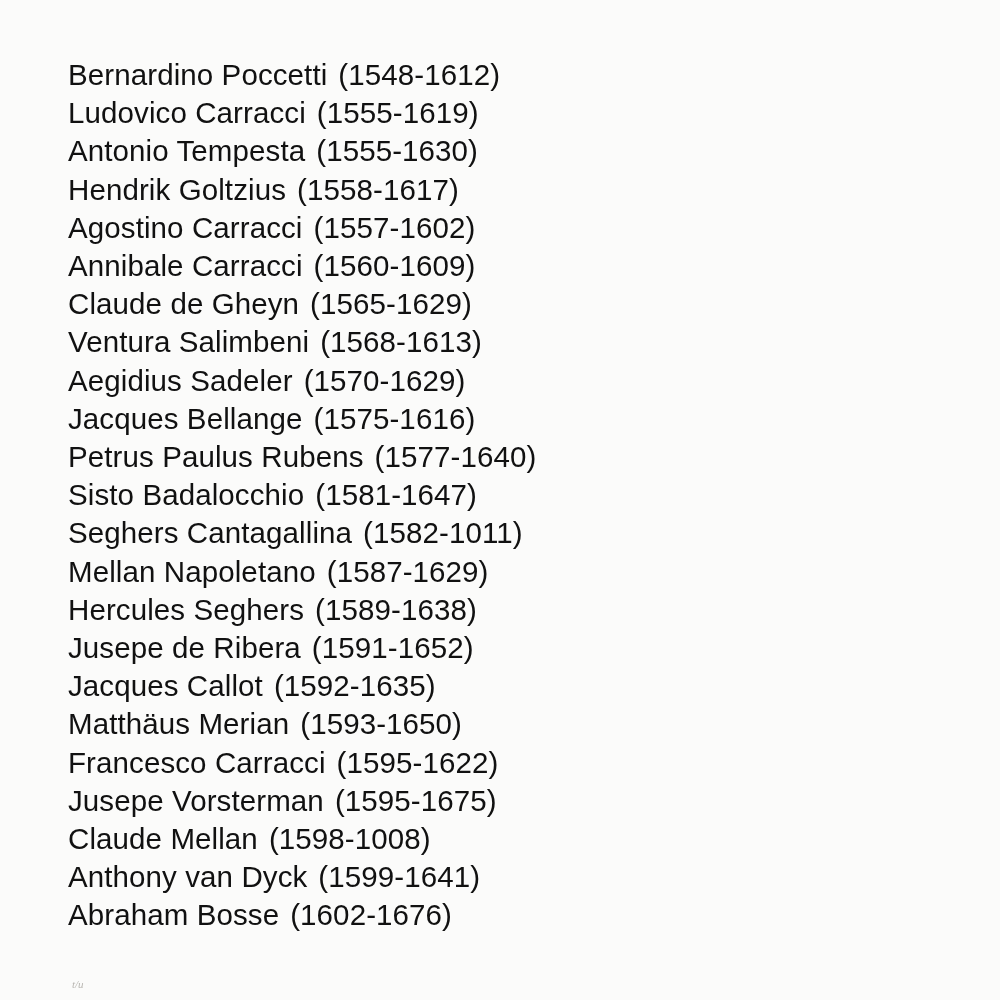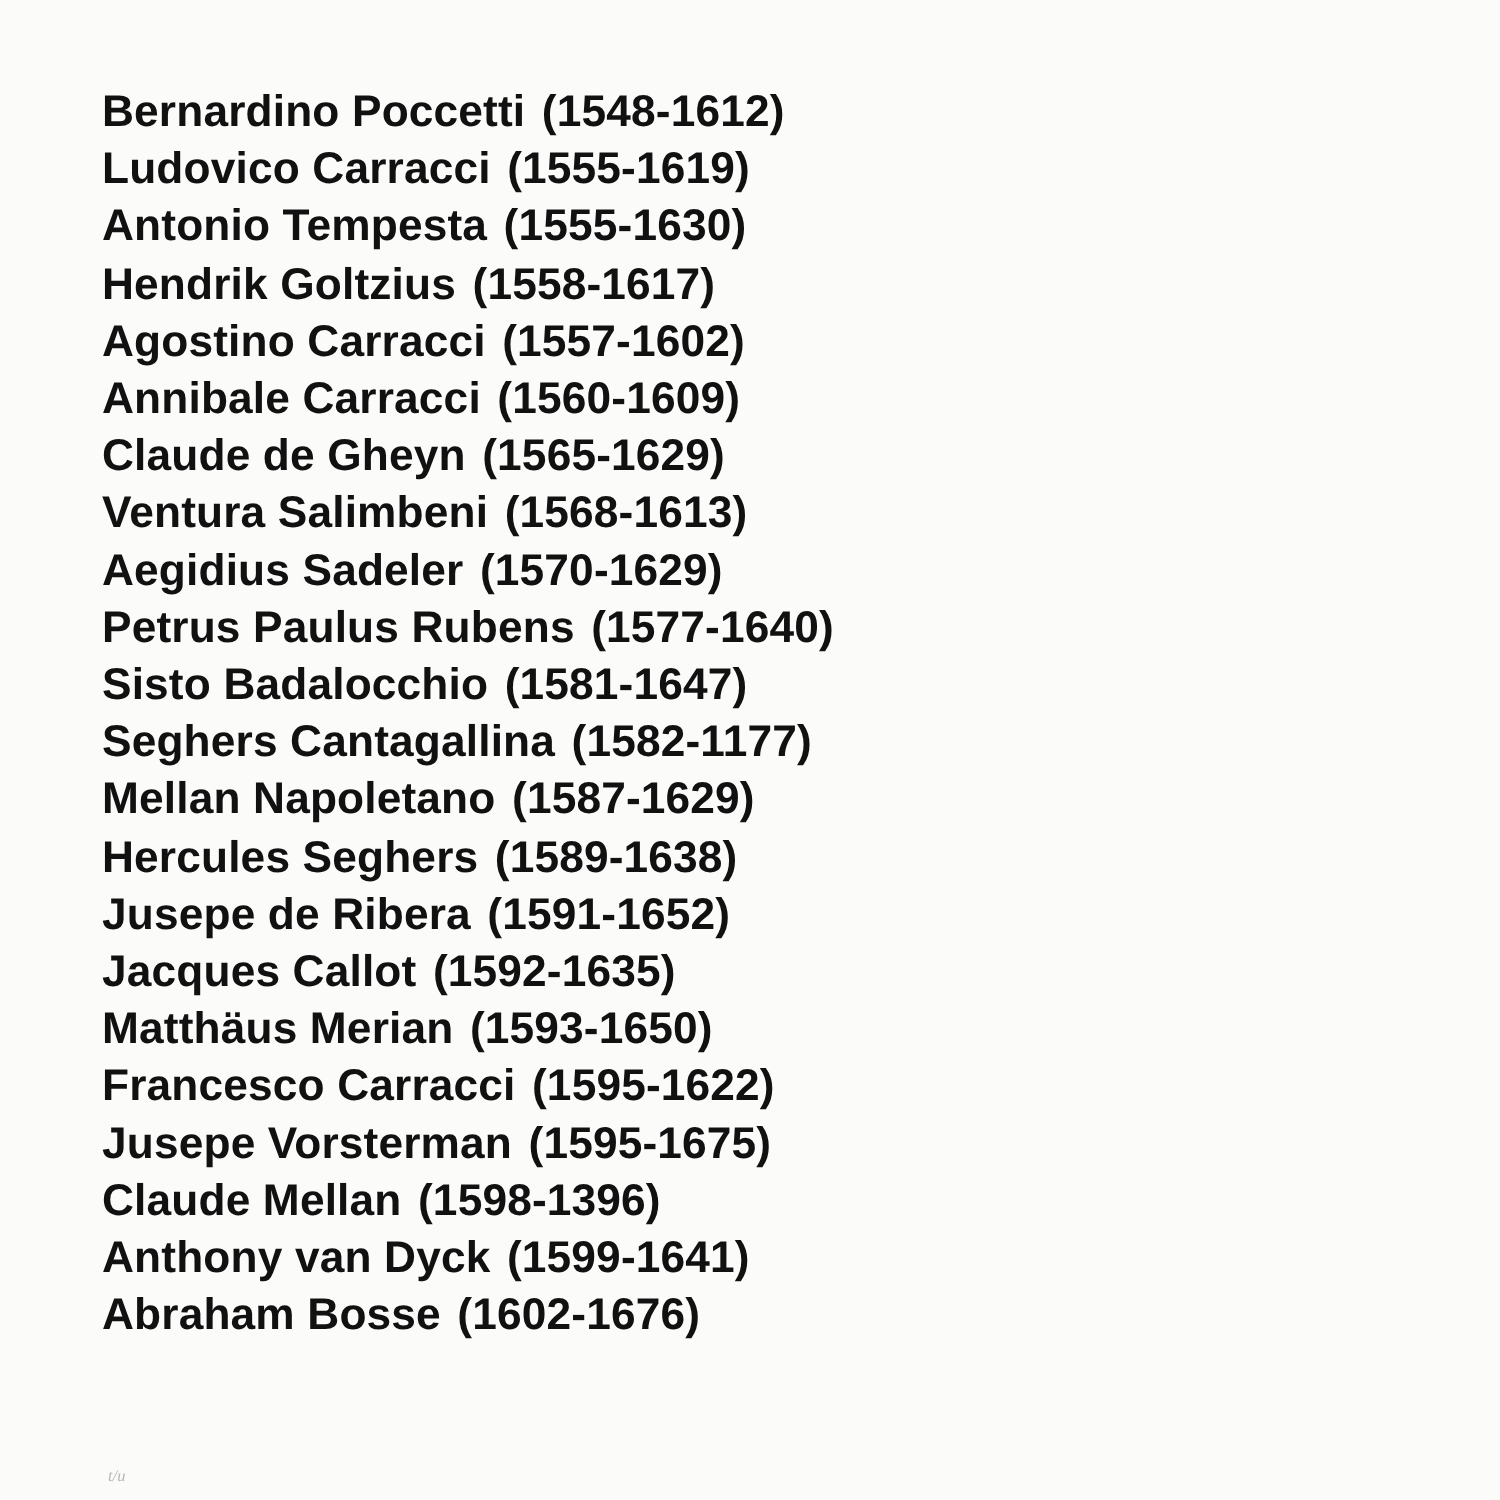--- a/index.html
+++ b/index.html
@@ -20,21 +20,21 @@
     background: #fbfbfa;
   }
   #artist-list {
     position: absolute;
     left: 68px;
     top: 56px;
     width: 880px;
   }
   .artist-row {
     font-size: 29.5px;
-    font-weight: bold;
+    font-weight: normal;
     line-height: 38.2px;
     color: #111111;
     letter-spacing: 0.1px;
     white-space: nowrap;
   }
   .artist-name {
     display: inline;
   }
   .artist-dates {
     display: inline;
@@ -57,28 +57,29 @@
   <div id="artist-list">
       <div class="artist-row"><span class="artist-name">Bernardino Poccetti</span><span class="artist-dates">(1548-1612)</span></div>
       <div class="artist-row"><span class="artist-name">Ludovico Carracci</span><span class="artist-dates">(1555-1619)</span></div>
       <div class="artist-row"><span class="artist-name">Antonio Tempesta</span><span class="artist-dates">(1555-1630)</span></div>
       <div class="artist-row"><span class="artist-name">Hendrik Goltzius</span><span class="artist-dates">(1558-1617)</span></div>
       <div class="artist-row"><span class="artist-name">Agostino Carracci</span><span class="artist-dates">(1557-1602)</span></div>
       <div class="artist-row"><span class="artist-name">Annibale Carracci</span><span class="artist-dates">(1560-1609)</span></div>
       <div class="artist-row"><span class="artist-name">Claude de Gheyn</span><span class="artist-dates">(1565-1629)</span></div>
       <div class="artist-row"><span class="artist-name">Ventura Salimbeni</span><span class="artist-dates">(1568-1613)</span></div>
       <div class="artist-row"><span class="artist-name">Aegidius Sadeler</span><span class="artist-dates">(1570-1629)</span></div>
+      <div class="artist-row"><span class="artist-name">Jacques Bellange</span><span class="artist-dates">(1575-1616)</span></div>
       <div class="artist-row"><span class="artist-name">Petrus Paulus Rubens</span><span class="artist-dates">(1577-1640)</span></div>
       <div class="artist-row"><span class="artist-name">Sisto Badalocchio</span><span class="artist-dates">(1581-1647)</span></div>
-      <div class="artist-row"><span class="artist-name">Seghers Cantagallina</span><span class="artist-dates">(1582-1177)</span></div>
+      <div class="artist-row"><span class="artist-name">Seghers Cantagallina</span><span class="artist-dates">(1582-1011)</span></div>
       <div class="artist-row"><span class="artist-name">Mellan Napoletano</span><span class="artist-dates">(1587-1629)</span></div>
       <div class="artist-row"><span class="artist-name">Hercules Seghers</span><span class="artist-dates">(1589-1638)</span></div>
       <div class="artist-row"><span class="artist-name">Jusepe de Ribera</span><span class="artist-dates">(1591-1652)</span></div>
       <div class="artist-row"><span class="artist-name">Jacques Callot</span><span class="artist-dates">(1592-1635)</span></div>
       <div class="artist-row"><span class="artist-name">Matthäus Merian</span><span class="artist-dates">(1593-1650)</span></div>
       <div class="artist-row"><span class="artist-name">Francesco Carracci</span><span class="artist-dates">(1595-1622)</span></div>
       <div class="artist-row"><span class="artist-name">Jusepe Vorsterman</span><span class="artist-dates">(1595-1675)</span></div>
-      <div class="artist-row"><span class="artist-name">Claude Mellan</span><span class="artist-dates">(1598-1396)</span></div>
+      <div class="artist-row"><span class="artist-name">Claude Mellan</span><span class="artist-dates">(1598-1008)</span></div>
       <div class="artist-row"><span class="artist-name">Anthony van Dyck</span><span class="artist-dates">(1599-1641)</span></div>
       <div class="artist-row"><span class="artist-name">Abraham Bosse</span><span class="artist-dates">(1602-1676)</span></div>
     </div>
   <div id="page-footer-mark">t/u</div>
 </div>
 
 </body></html>

